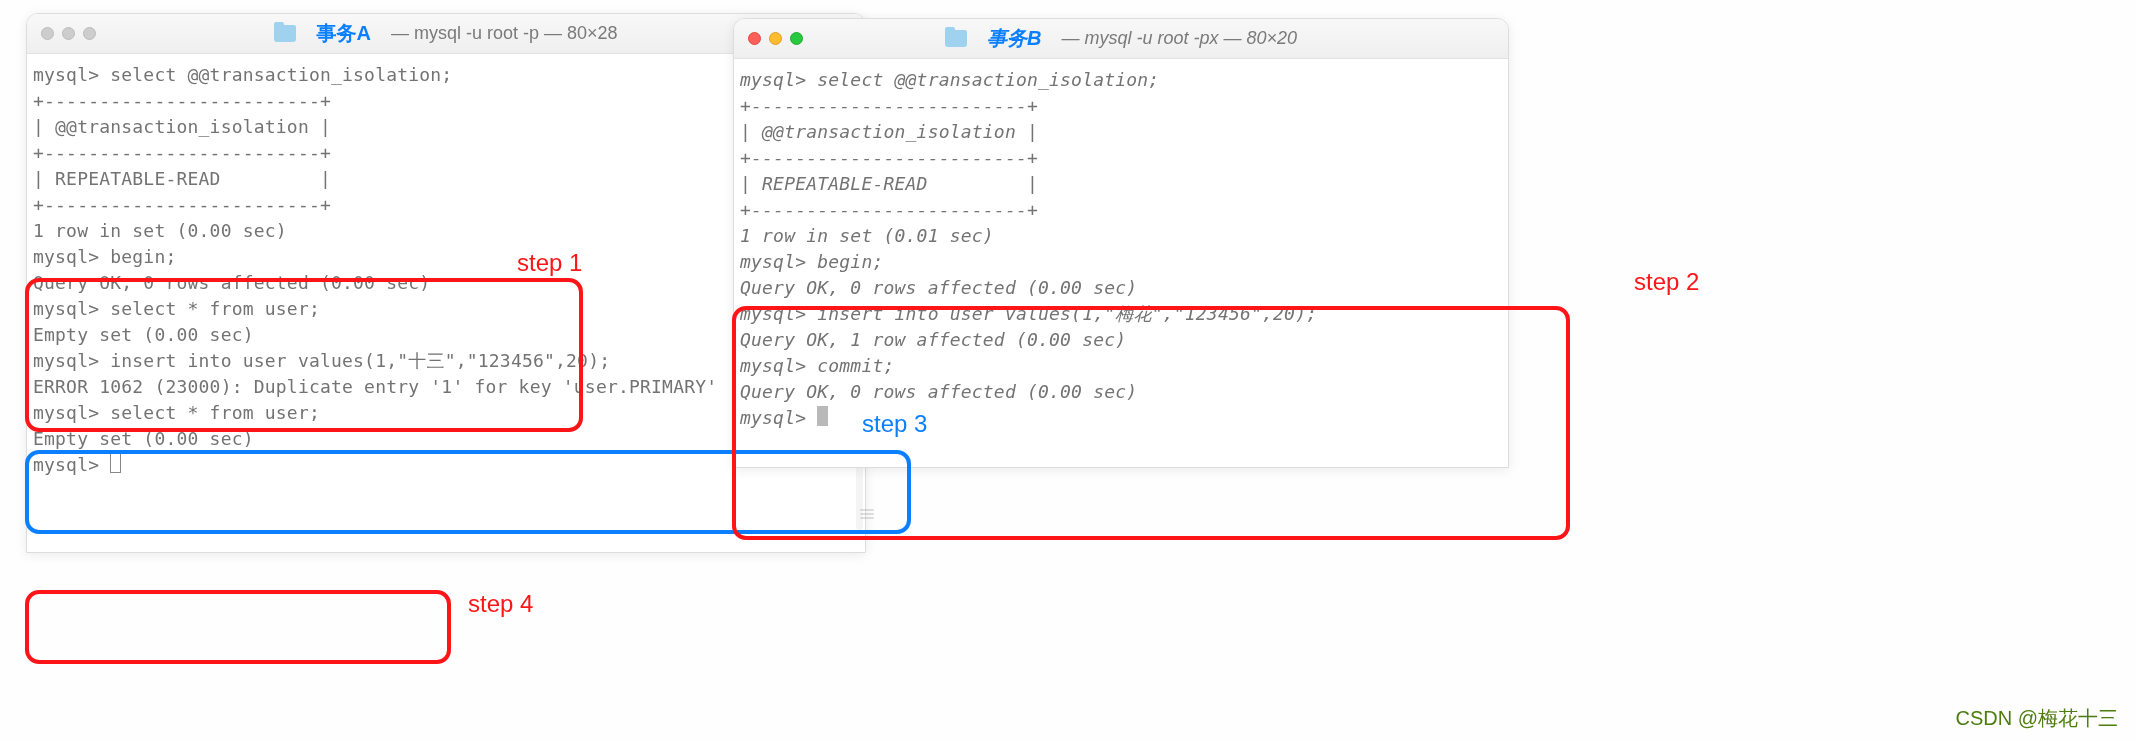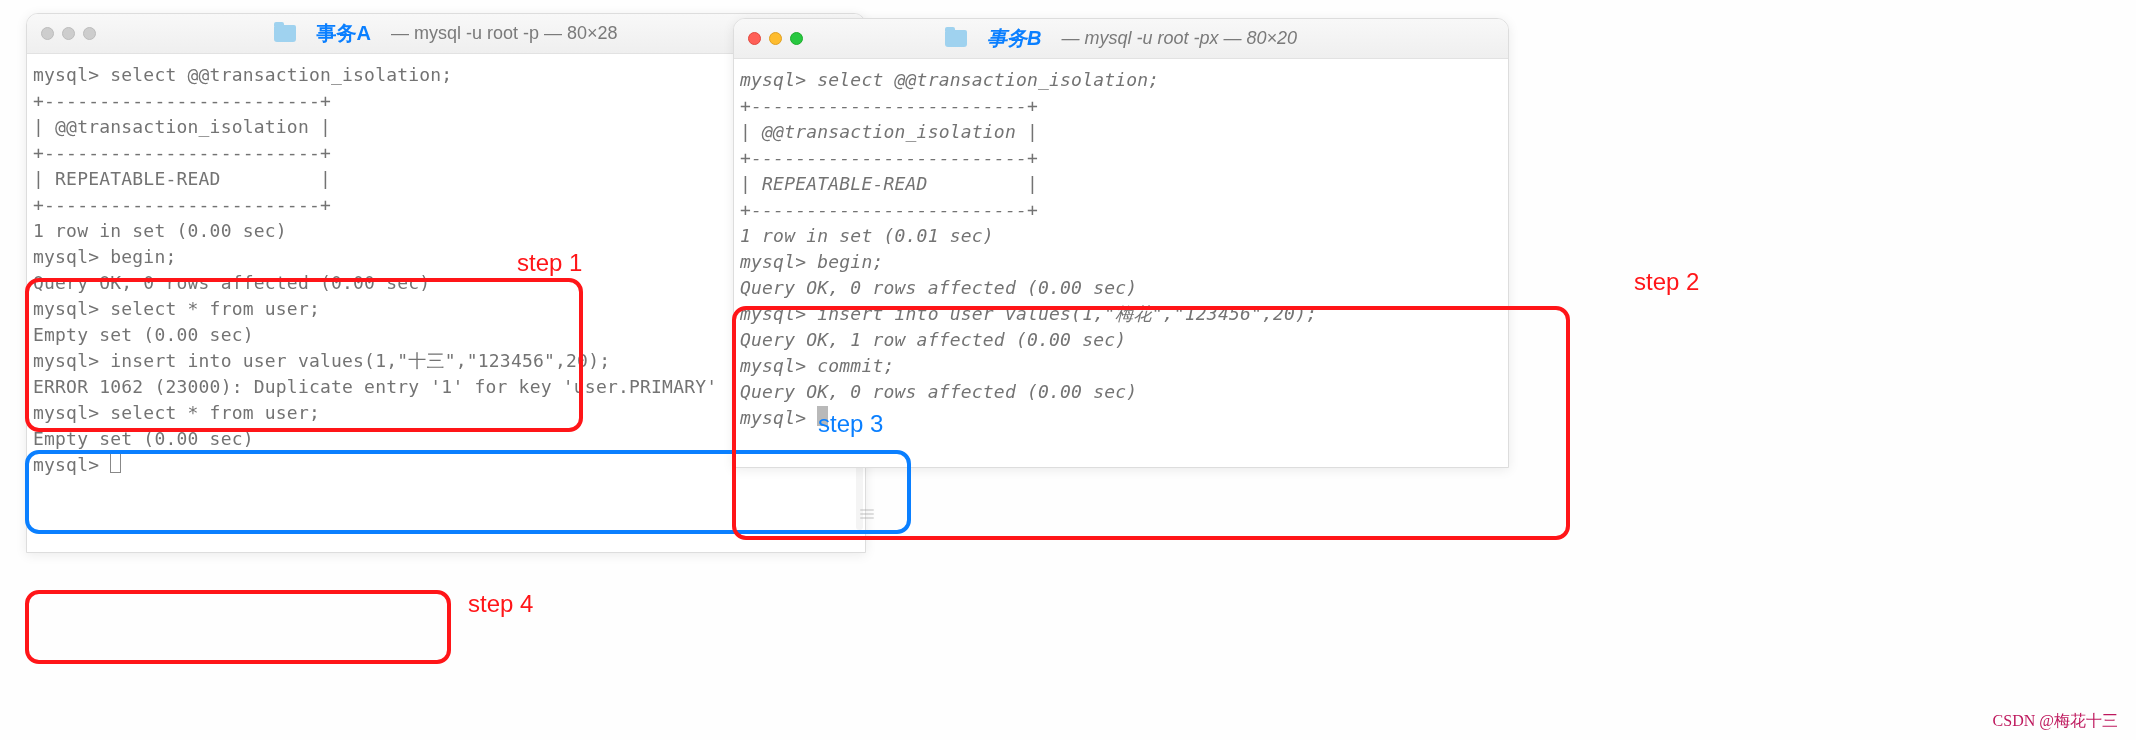--- a/index.html
+++ b/index.html
@@ -93,27 +93,27 @@
     .annot-red  { border-color: #ff1518; }
     .annot-blue { border-color: #0a7fff; }
     .step-label {
       position: absolute;
       font-family: -apple-system, sans-serif;
       font-size: 24px;
       font-weight: 400;
       pointer-events: none;
     }
     .step-red  { color: #ff1518; }
-    .step-blue { color: #0a7fff; }
+    .step-blue { color: #0a7fff; margin-left: 44px; }
     .watermark {
       position: absolute;
       right: 18px; bottom: 8px;
-      color: #be185d;
-      font-family: Liberation Serif, serif;
-      font-size: 16px;
+      color: #4d7c0f;
+      font-family: Liberation Sans, sans-serif;
+      font-size: 20px;
     }
     
     .scroll-stub {
       position:absolute; right:2px; top:46px; width:7px; height:470px;
       background:#f4f4f4; border-radius:4px;
     }
     
     .resize-grip {
       position:absolute; left:858px; top:494px; width:18px; height:40px;
       display:flex; flex-direction:column; gap:2px; align-items:center; justify-content:center;

